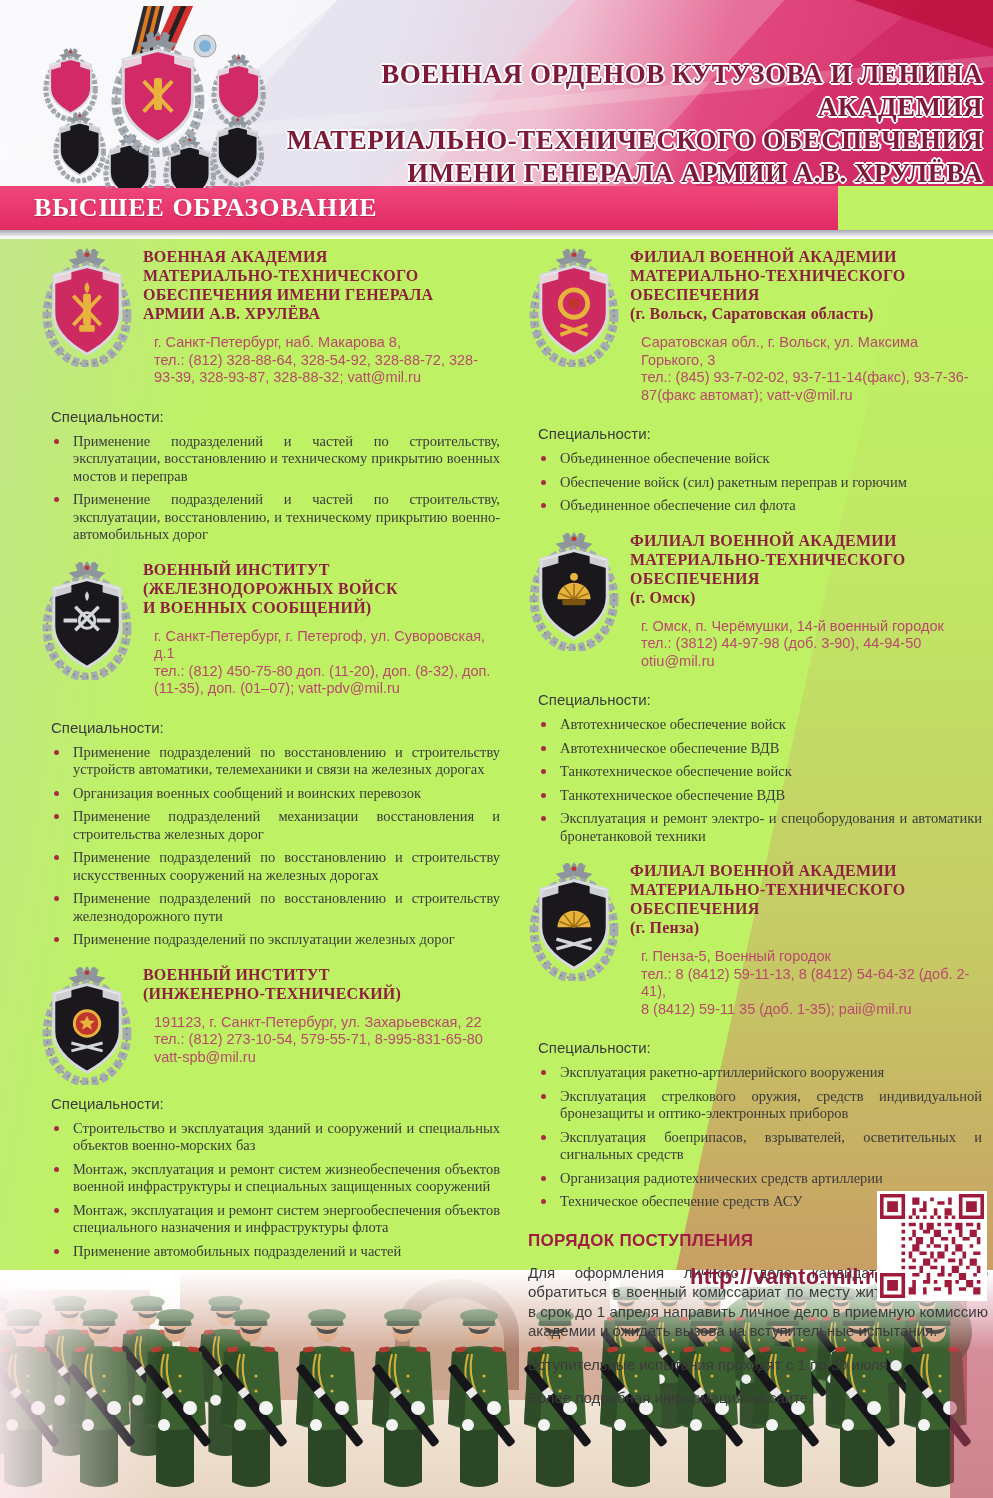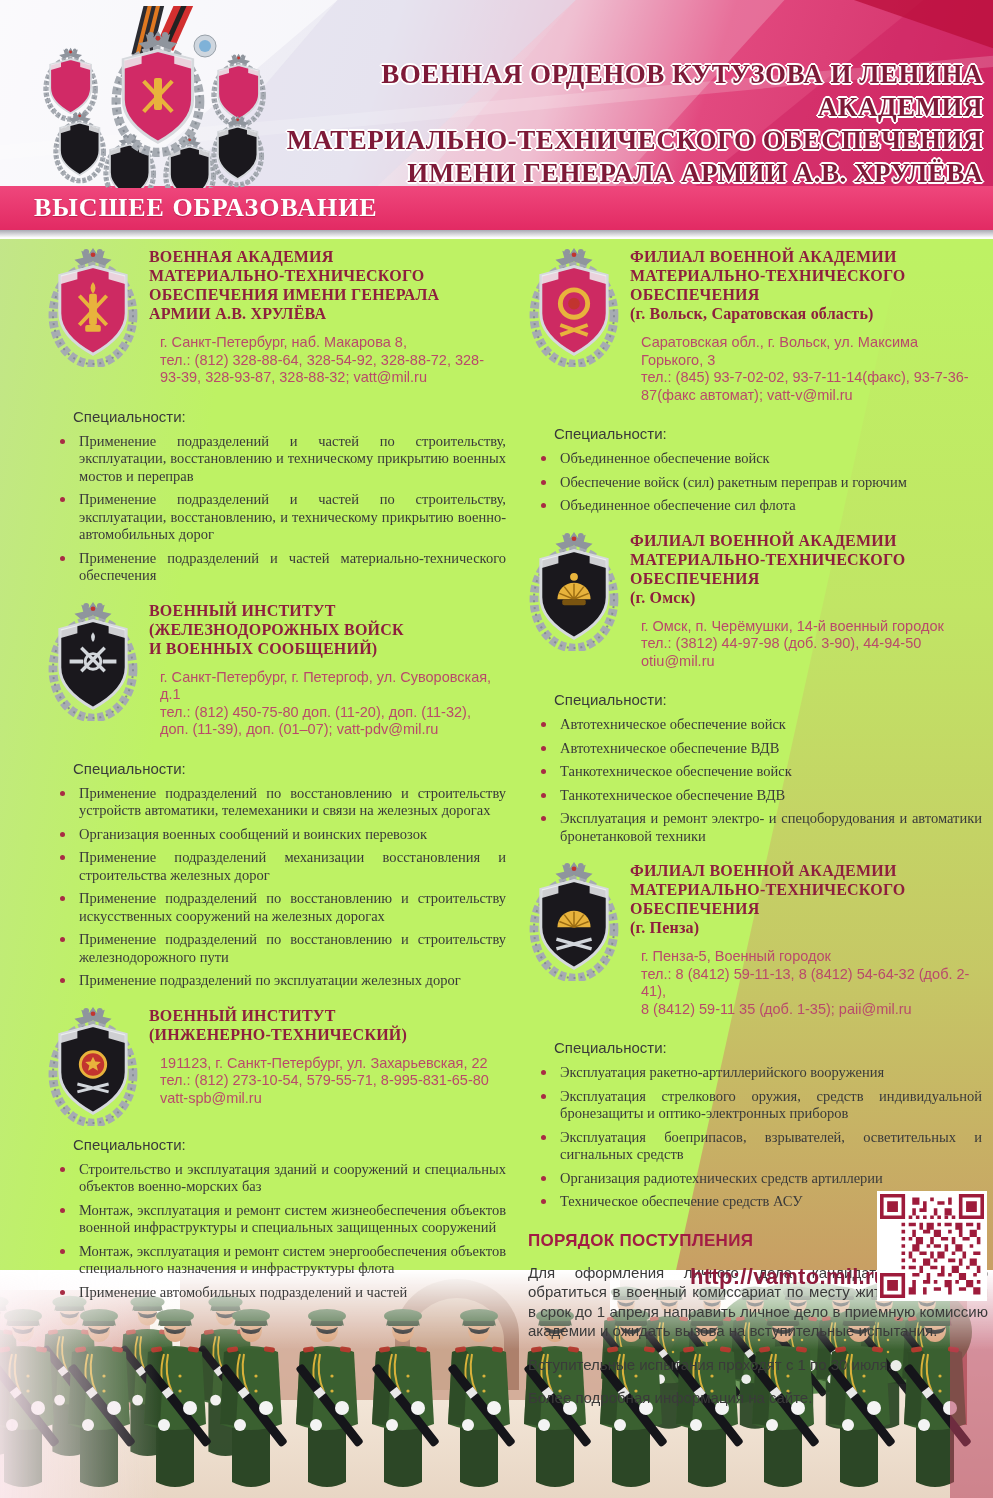--- a/index.html
+++ b/index.html
@@ -15,44 +15,44 @@
   .f4{clip-path:polygon(86% 0,100% 0,100% 26%);background:rgba(186,14,58,.75);}
   .f5{clip-path:polygon(70% 100%,93% 0,100% 0,100% 100%);background:rgba(205,28,94,.45);}
   .f6{clip-path:polygon(0 78%,100% 30%,100% 36%,0 86%);background:rgba(255,255,255,.18);}
   .head-title{position:absolute;top:58px;right:10px;width:720px;text-align:right;z-index:3;
     font-family:"Liberation Serif",serif;font-weight:700;font-size:27px;line-height:33px;
     color:#7e1a38;letter-spacing:.5px;white-space:pre-line;
     text-shadow:-2px 0 0 #fff,2px 0 0 #fff,0 -2px 0 #fff,0 2px 0 #fff,
      -1px -1px 0 #fff,1px 1px 0 #fff,-1px 1px 0 #fff,1px -1px 0 #fff;}
   .emblem-cluster{position:absolute;top:6px;left:38px;z-index:3;}
   
-  .banner{position:absolute;top:186px;left:0;width:993px;height:44px;z-index:2;
+  .banner{position:absolute;top:186px;left:0;width:838px;height:44px;z-index:2;
     background:linear-gradient(#ef477c,#e22a63);display:flex;align-items:center;}
   .banner span{font-family:"Liberation Serif",serif;font-weight:700;font-size:26px;
     color:#fff;letter-spacing:1px;padding-left:34px;text-shadow:0 1px 1px rgba(120,0,40,.4);}
   .silver-strip{position:absolute;top:230px;left:0;width:993px;height:9px;z-index:2;
     background:linear-gradient(#a9a9b2,#fdfdfd 85%);}
   
   .bg-right{position:absolute;top:239px;right:0;width:320px;height:1045px;z-index:1;
     background:linear-gradient(to bottom,rgba(231,59,114,0) 0%,rgba(231,59,114,.07) 35%,
       rgba(226,50,106,.22) 70%,rgba(214,40,100,.42) 100%);
     clip-path:polygon(72% 0,100% 0,100% 100%,0 100%);}
   .bg-left{position:absolute;top:239px;left:0;width:260px;height:1045px;z-index:1;
     background:linear-gradient(100deg,rgba(205,200,222,.30),rgba(255,255,255,0) 55%);}
   
   .col{position:absolute;top:245px;z-index:3;}
-  .col-left{left:47px;width:465px;}
+  .col-left{left:41px;width:465px;}
   .col-right{left:528px;width:460px;}
   .org{margin-bottom:14px;}
   .org-head{display:flex;gap:10px;}
   .emblem{width:92px;height:122px;flex:none;}
   .org h3{margin:2px 0 7px;font-family:"Liberation Serif",serif;font-weight:700;
     font-size:16px;line-height:19px;color:#8e1f3e;white-space:pre-line;letter-spacing:.2px;}
   .contact{margin:11px;font-size:14.5px;line-height:17.5px;color:#b94a6b;white-space:pre-line;}
-  .spec-label{margin:10px 0 8px 26px;font-size:15px;color:#3a3a3a;}
+  .spec-label{margin:10px 0 8px 10px;font-size:15px;color:#3a3a3a;}
   ul.specs{list-style:none;margin:6px;padding:0;font-family:Liberation Serif, serif;}
   ul.specs li{position:relative;padding-left:26px;margin-bottom:6px;font-size:14.5px;
     line-height:17.5px;color:#3a3a3a;text-align:justify;}
   ul.specs li::before{content:"";position:absolute;left:7px;top:6px;width:5px;height:5px;
     border-radius:50%;background:#a82c44;}
   
   .admission h4{margin:20px 0 12px;font-size:17px;font-weight:700;color:#a21c44;letter-spacing:.3px;}
   .admission p{margin:0 0 14px;font-size:15px;line-height:19.5px;color:#3a3a3a;}
   .admission .just{text-align:justify;}
   .website{position:absolute;left:690px;top:1264px;z-index:5;font-size:22px;font-weight:700;
@@ -171,39 +171,38 @@
 АРМИИ А.В. ХРУЛЁВА</h3>
           <p class="contact">г. Санкт-Петербург, наб. Макарова 8,
 тел.: (812) 328-88-64, 328-54-92, 328-88-72, 328-93-39, 328-93-87, 328-88-32; vatt@mil.ru</p>
         </div>
       </div>
       <p class="spec-label">Специальности:</p>
       <ul class="specs">
 
       <li>Применение подразделений и частей по строительству, эксплуатации, восстановлению и техническому прикрытию военных мостов и переправ</li>
           <li>Применение подразделений и частей по строительству, эксплуатации, восстановлению, и техническому прикрытию военно-автомобильных дорог</li>
-          <li>Применение подразделений и частей материально-технического обеспечения</li>
         </ul>
     </section>
 
     <section class="org">
       <div class="org-head">
         <svg class="emblem" viewBox="0 0 92 125">
           <use href="#badge" style="--sh:#1a181d"></use>
           <circle cx="46" cy="64" r="8" fill="none" stroke="#d3d7dc" stroke-width="3"></circle>
           <path d="M22,64 h14 M56,64 h14" stroke="#d3d7dc" stroke-width="4"></path>
           <path d="M34,50 L58,74 M58,50 L34,74" stroke="#d3d7dc" stroke-width="3.5"></path>
           <path d="M46,34 q4,5 0,10 q-4,-5 0,-10" fill="#d3d7dc"></path>
         </svg>
         <div class="head-text">
           <h3>ВОЕННЫЙ ИНСТИТУТ
 (ЖЕЛЕЗНОДОРОЖНЫХ ВОЙСК
 И ВОЕННЫХ СООБЩЕНИЙ)</h3>
           <p class="contact">г. Санкт-Петербург, г. Петергоф, ул. Суворовская, д.1
-тел.: (812) 450-75-80 доп. (11-20), доп. (11-32), доп. (11-39), доп. (01–07); vatt-pdv@mil.ru</p>
+тел.: (812) 450-75-80 доп. (11-20), доп. (8-32), доп. (11-35), доп. (01–07); vatt-pdv@mil.ru</p>
         </div>
       </div>
       <p class="spec-label">Специальности:</p>
       <ul class="specs">
 
       <li>Применение подразделений по восстановлению и строительству устройств автоматики, телемеханики и связи на железных дорогах</li>
           <li>Организация военных сообщений и воинских перевозок</li>
           <li>Применение подразделений механизации восстановления и строительства железных дорог</li>
           <li>Применение подразделений по восстановлению и строительству искусственных сооружений на железных дорогах</li>
           <li>Применение подразделений по восстановлению и строительству железнодорожного пути</li>

